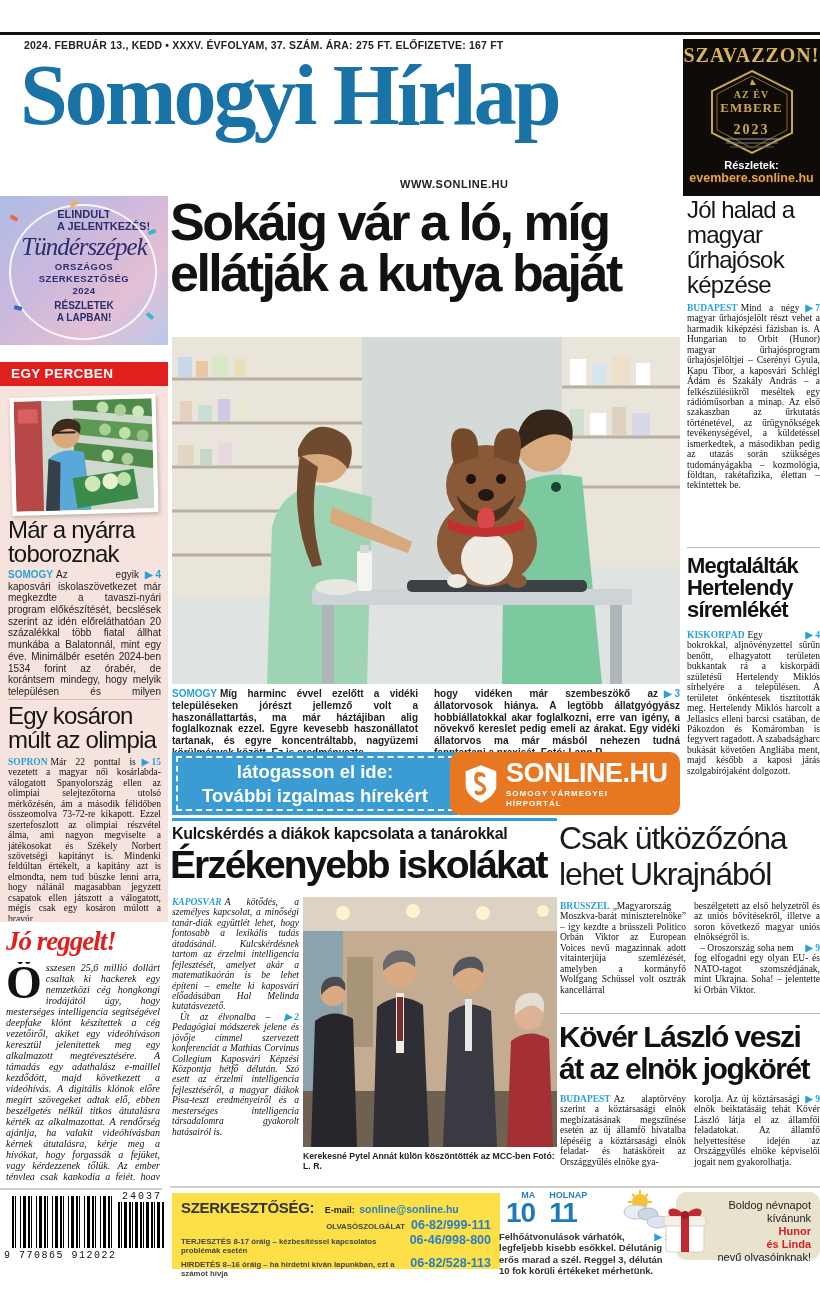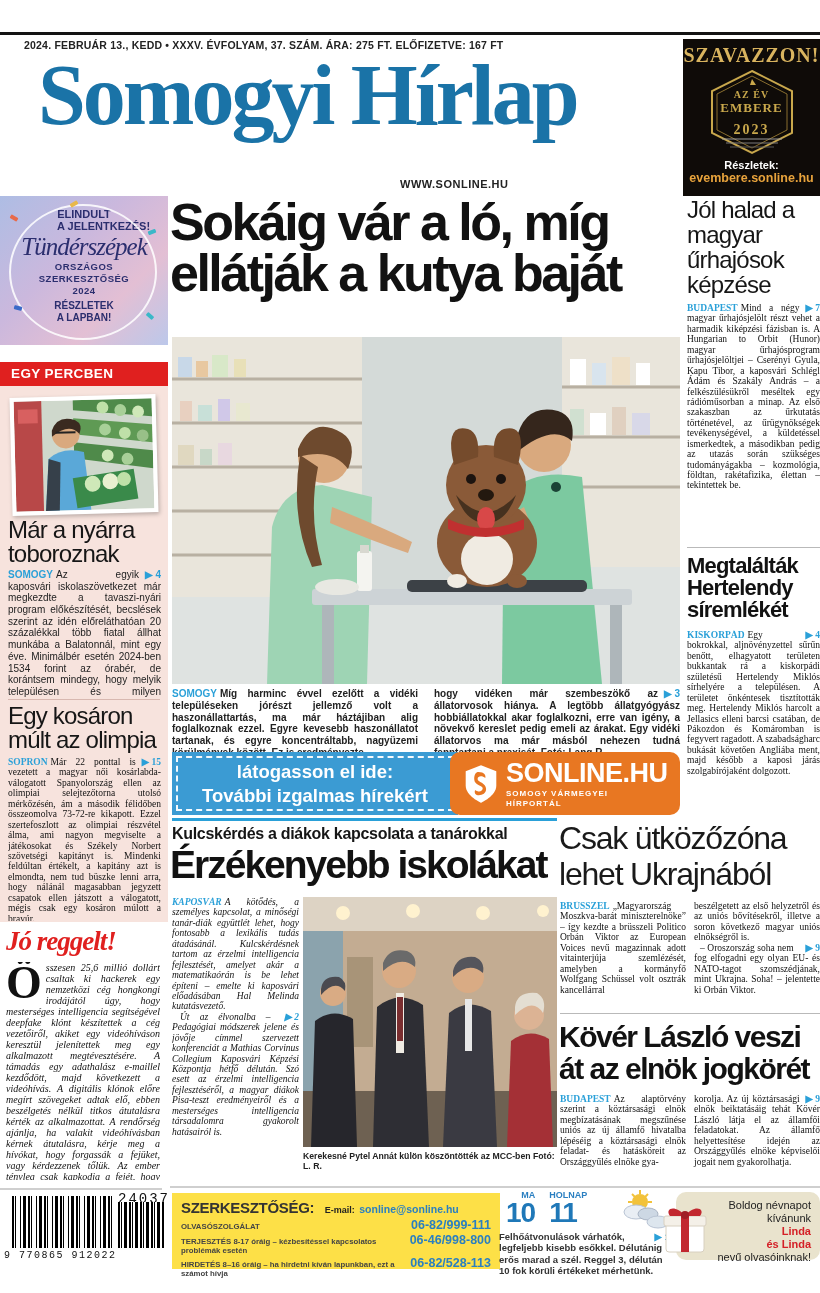--- a/index.html
+++ b/index.html
@@ -2,21 +2,21 @@
 <html><head>
 <meta charset="utf-8">
 <style>
   * { margin:0; padding:0; box-sizing:border-box; }
   html,body { background:#888; }
   .page { position:relative; width:820px; height:1293px; background:#fff; margin:0 auto;
           font-family:"Liberation Sans", sans-serif; color:#1a1a1a; overflow:hidden; }
 
   .topline { position:absolute; left:0; top:32px; width:820px; height:3px; background:#131313; }
   .dateline { position:absolute; left:24px; top:39px; font-size:10.5px; font-weight:bold; color:#222; letter-spacing:.2px; }
-  .masthead { position:absolute; left:38px; top:52px; width:665px; font-family:"Liberation Serif", serif;
+  .masthead { position:absolute; left:20px; top:52px; width:665px; font-family:"Liberation Serif", serif;
               font-weight:bold; font-size:86px; line-height:1; letter-spacing:-3px; color:#1a73a7; }
   .website { position:absolute; left:400px; top:178px; font-size:11px; font-weight:bold; color:#222; letter-spacing:.5px; }
 
   
   .vote-box { position:absolute; left:683px; top:39px; width:137px; height:157px; background:#0f0b08; text-align:center; }
   .vote-title { font-family:"Liberation Serif", serif; font-size:20px; font-weight:bold; color:#d9b45f; letter-spacing:1px; margin-top:5px; }
   .vote-badge { position:relative; width:104px; height:86px; margin:2px auto 0; }
   .vote-badge svg { position:absolute; inset:0; }
   .vote-badge-text { position:absolute; left:0; right:0; top:20px; color:#c9a84c; font-family:"Liberation Serif", serif; font-weight:bold; }
   .vb1 { font-size:10px; letter-spacing:1px; }
@@ -120,29 +120,29 @@
   .para2 { text-indent:6px; }
 
   
   .r4 { left:170px; top:1186px; width:650px; height:2px; background:#cfcfcf; }
   .r5 { left:0; top:1188px; width:162px; height:2px; background:#cfcfcf; }
   .barcode-main { position:absolute; left:12px; top:1196px; width:100px; height:52px; background:
       repeating-linear-gradient(90deg,#000 0 2px,#fff 2px 3px,#000 3px 4px,#fff 4px 8px,#000 8px 9px,#fff 9px 11px,#000 11px 14px,#fff 14px 16px); }
   .barcode-num { position:absolute; left:4px; top:1250px; width:120px; font-family:"Liberation Mono", monospace;
                  font-size:10px; letter-spacing:1.5px; color:#111; }
   .issue-code { position:absolute; left:118px; top:1191px; width:48px; text-align:center; font-family:"Liberation Mono", monospace;
-                font-size:14px; letter-spacing:2px; color:#111; }
+                font-size:10px; letter-spacing:2px; color:#111; }
   .barcode-small { position:absolute; left:118px; top:1202px; width:46px; height:46px; background:
       repeating-linear-gradient(90deg,#000 0 2px,#fff 2px 3px,#000 3px 4px,#fff 4px 6px,#000 6px 9px,#fff 9px 11px); }
 
   .editorial-box { position:absolute; left:172px; top:1193px; width:328px; height:76px; background:#fde047; padding:6px 9px; }
   .edit-title { font-size:15px; font-weight:bold; color:#333; letter-spacing:-.3px; display:inline; }
   .edit-email-label { font-size:9px; font-weight:bold; color:#222; margin-left:6px; }
   .edit-email { font-size:10.5px; font-weight:bold; color:#2a7fc1; }
-  .edit-row { display:flex; justify-content:space-between; align-items:baseline; margin-top:1px; }
+  .edit-row { display:flex; justify-content:flex-end; align-items:baseline; margin-top:1px; }
   .edit-label { font-size:7.8px; font-weight:bold; color:#444; }
   .edit-phone { font-size:12.5px; font-weight:bold; color:#2a7fc1; white-space:nowrap; margin-left:6px; }
 
   .weather { position:absolute; left:506px; top:1190px; width:166px; height:40px; display:flex; gap:14px; }
   .w-day { text-align:left; }
   .w-label { font-size:9px; font-weight:bold; color:#2a7fc1;text-align:right; }
   .w-temp { font-size:28px; font-weight:bold; color:#1f78b8; line-height:.9; letter-spacing:-1px; }
   .w-icon { margin-left:auto; }
   .forecast { position:absolute; left:499px; top:1231px; width:176px; font-size:9.5px; font-weight:bold;
               line-height:1.2; color:#333; text-align:left; }
@@ -447,21 +447,21 @@
     </div>
   </div>
   <div class="rule r3"></div>
 
   <h2 class="kover-headline">
     <span>Kövér László veszi</span><br>
     <span>át az elnök jogkörét</span>
   </h2>
   <div class="twocol kover-body">
     <div class="serifbody">
-      <span class="lead-label">BUDAPEST</span><span>Az alaptörvény szerint a köztársasági elnök megbízatásának megszűnése uniós az új államfő hivatalba lépéséig a köztársasági elnök feladat- és hatásköreit az Országgyűlés elnöke gya-</span>
+      <span class="lead-label">BUDAPEST</span><span>Az alaptörvény szerint a köztársasági elnök megbízatásának megszűnése esetén az új államfő hivatalba lépéséig a köztársasági elnök feladat- és hatásköreit az Országgyűlés elnöke gya-</span>
     </div>
     <div class="serifbody">
       <span class="pageref">▶ 9</span>
       <span>korolja. Az új köztársasági elnök beiktatásáig tehát Kövér László látja el az államfői feladatokat. Az államfő helyettesítése idején az Országgyűlés elnöke képviselői jogait nem gyakorolhatja.</span>
     </div>
   </div>
 
   <div class="rule r4"></div>
   <div class="rule r5"></div>
 
@@ -512,21 +512,21 @@
     </svg>
   </div>
   <div class="forecast">
     <span class="pageref">▶ 12</span>
     <span>Felhőátvonulások várhatók, legfeljebb kisebb esőkkel. Délutánig erős marad a szél. Reggel 3, délután 10 fok körüli értékeket mérhetünk.</span>
   </div>
 
   <div class="nameday-box">
     <span>Boldog névnapot</span><br>
     <span>kívánunk</span><br>
-    <span class="nd-red">Linda</span><br>
+    <span class="nd-red">Hunor</span><br>
     <span class="nd-red">és Linda</span><br>
     <span>nevű olvasóinknak!</span>
   </div>
   <svg class="gift" viewBox="0 0 46 56">
     <rect x="4" y="22" width="38" height="30" rx="3" fill="#ffffff" stroke="#d8d0c0" stroke-width="1"></rect>
     <rect x="2" y="16" width="42" height="10" rx="2" fill="#f4f0e8" stroke="#d8d0c0" stroke-width="1"></rect>
     <rect x="19" y="16" width="8" height="36" fill="#c22830"></rect>
     <path d="M23 16 C14 4 2 8 8 16 Z" fill="#c22830"></path>
     <path d="M23 16 C32 4 44 8 38 16 Z" fill="#c22830"></path>
     <circle cx="23" cy="15" r="4" fill="#a01f26"></circle>

